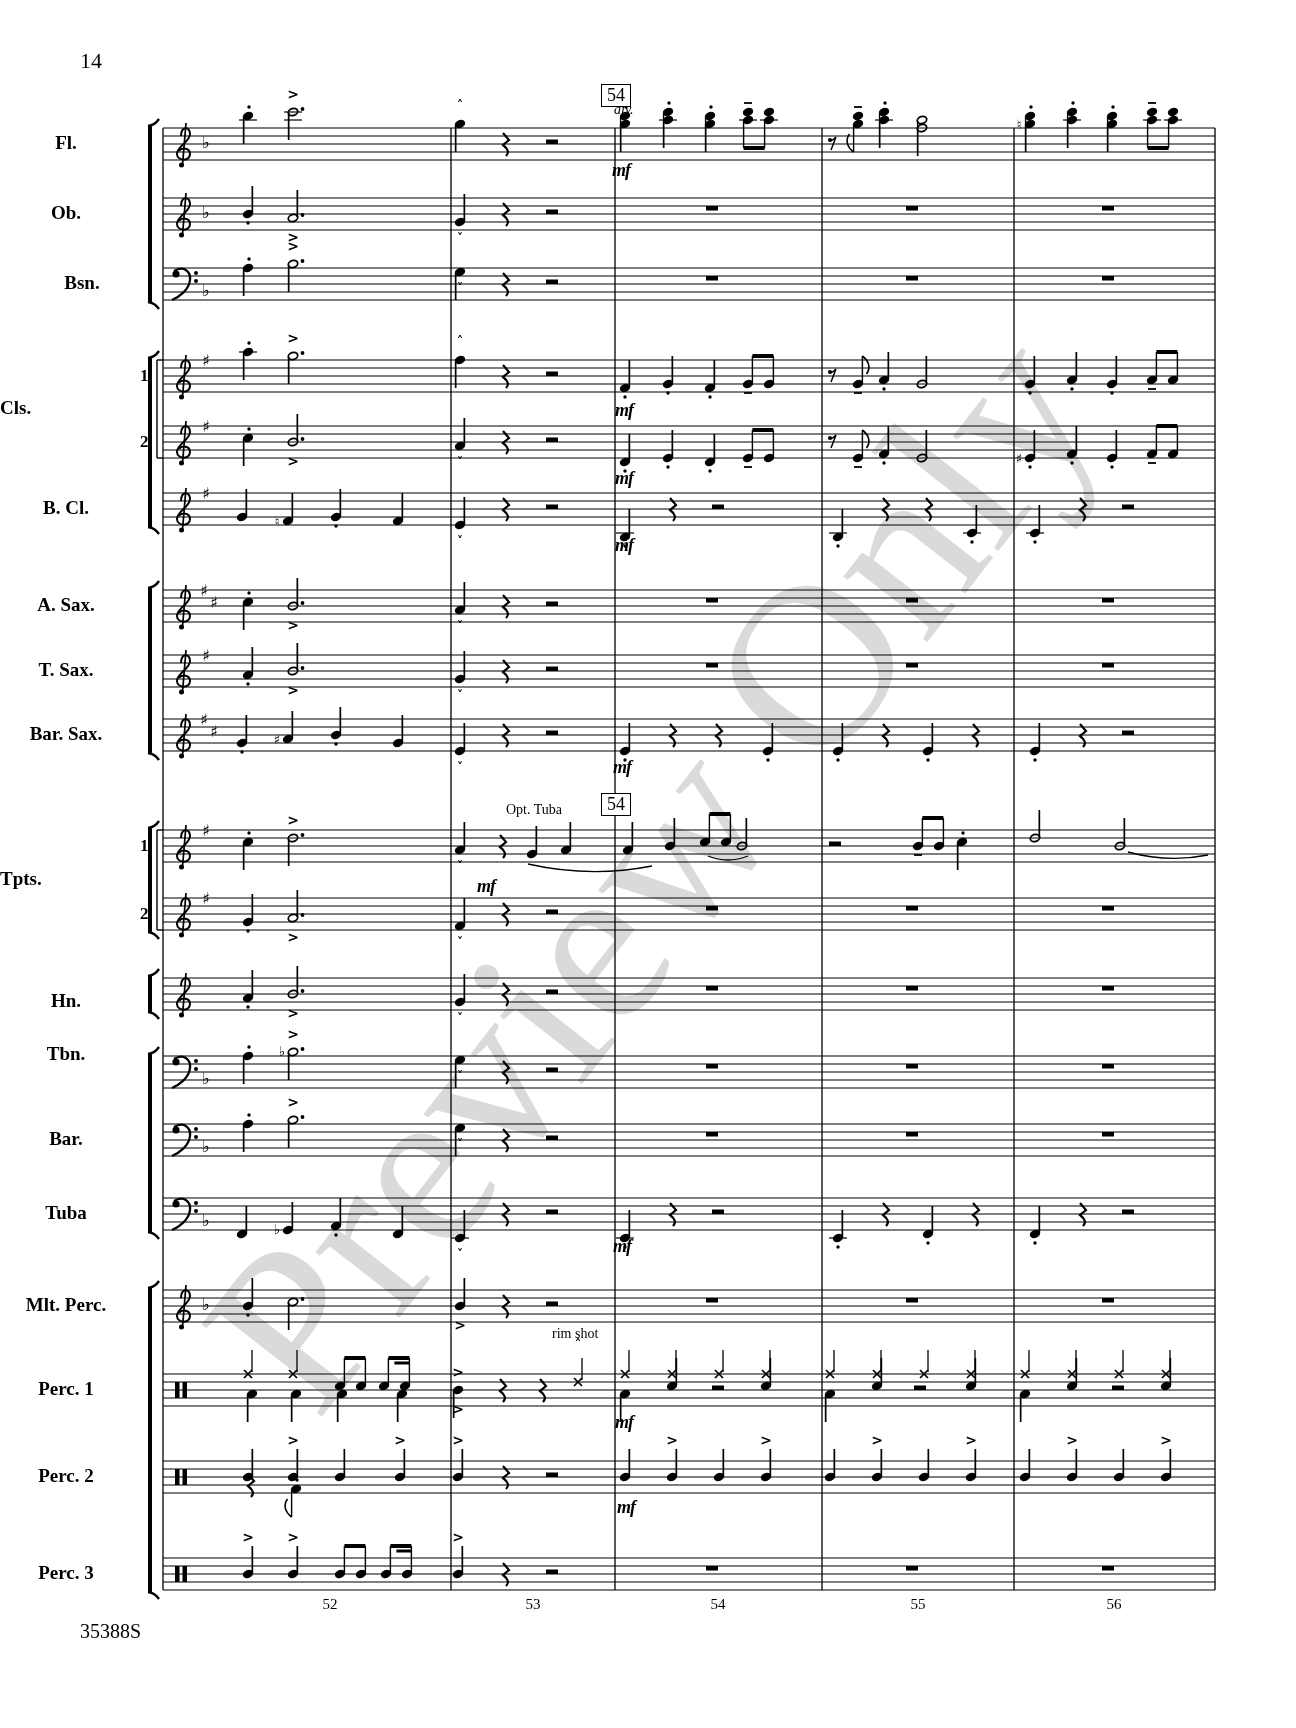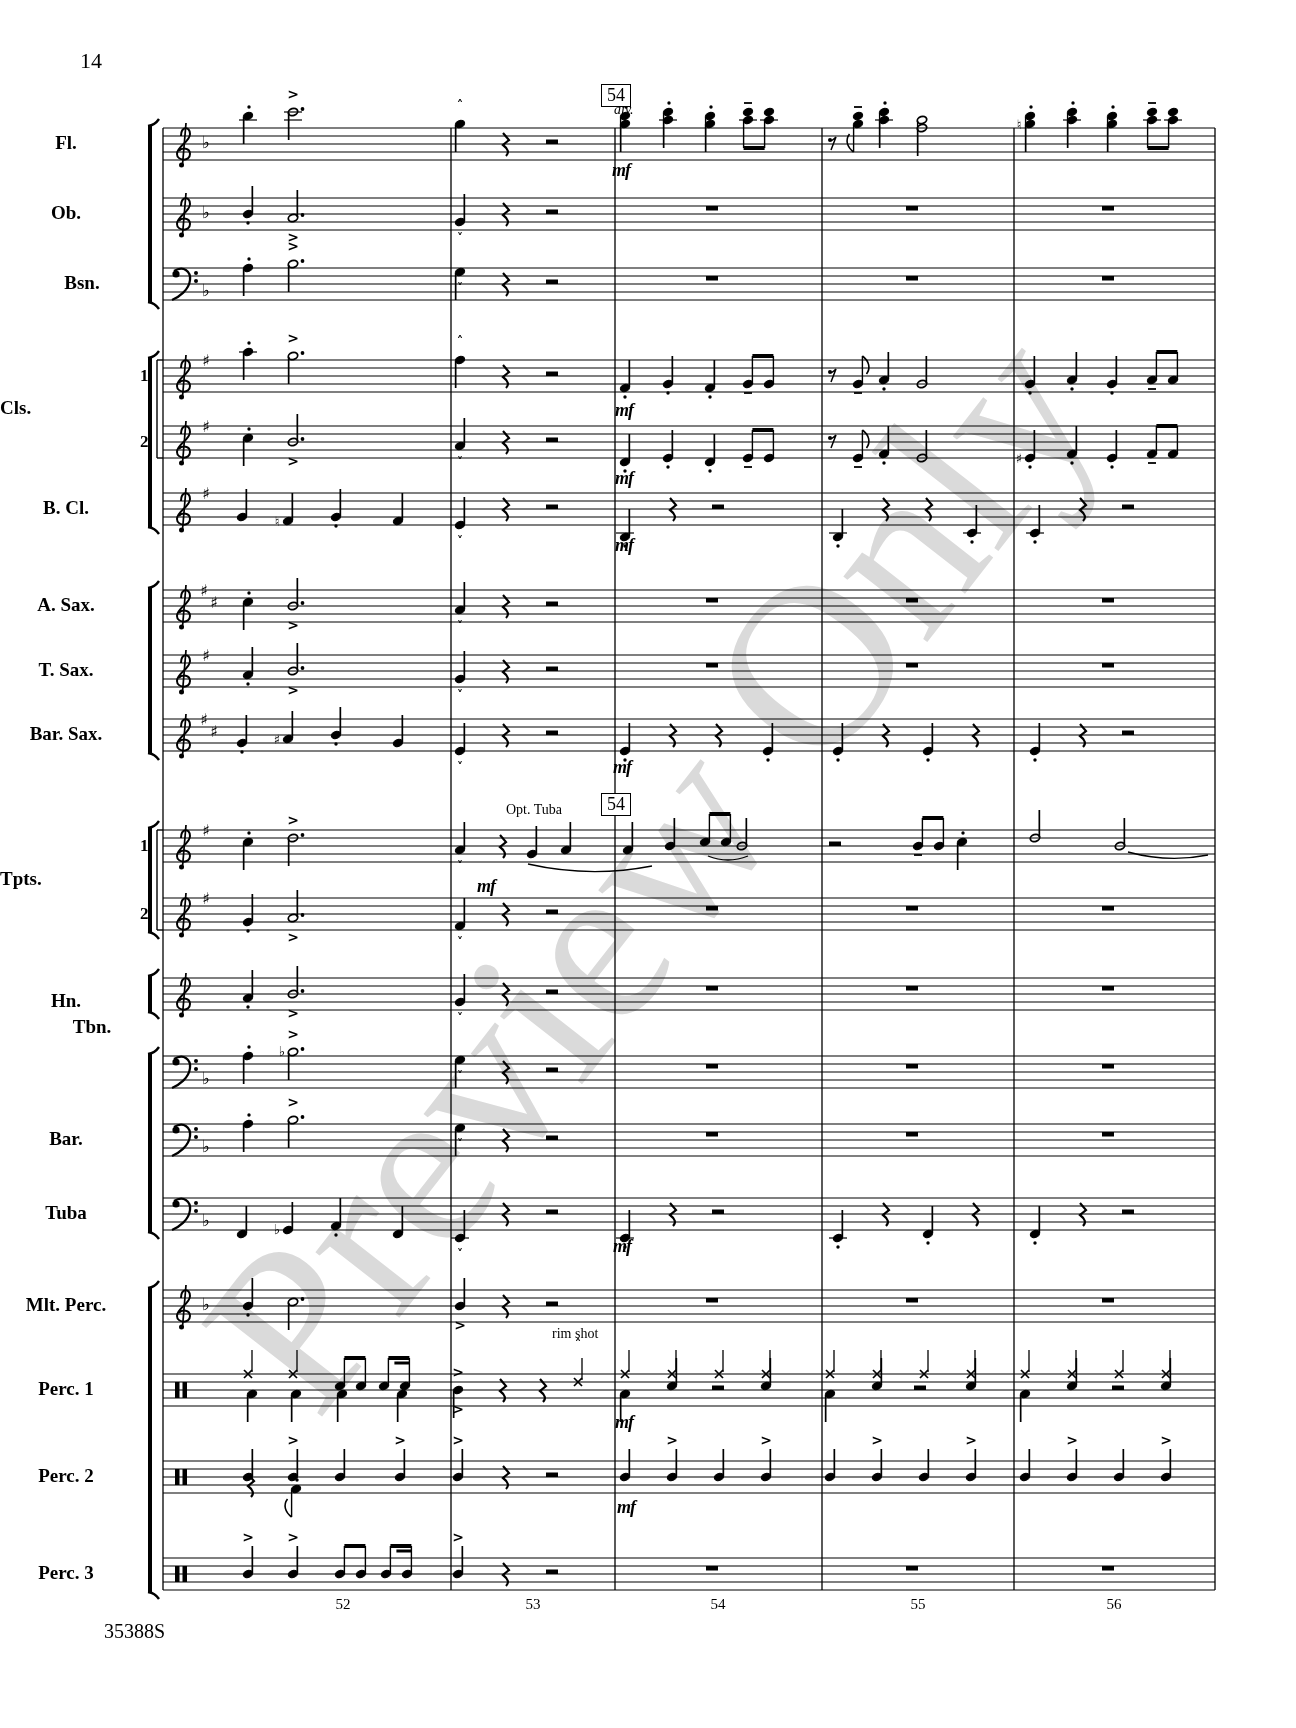--- a/index.html
+++ b/index.html
@@ -1000,35 +1000,35 @@
       <rect x="546" y="1569.5" width="12" height="4.5" fill="#000000"></rect>
       <rect x="706" y="1566" width="12" height="4.5" fill="#000000"></rect>
       <rect x="906" y="1566" width="12" height="4.5" fill="#000000"></rect>
       <rect x="1102" y="1566" width="12" height="4.5" fill="#000000"></rect>
       <path d="M528,864 Q590,878 652,866" stroke="#000000" stroke-width="1.3" fill="none"></path>
       <path d="M708,856 Q728,864 748,856" stroke="#000000" stroke-width="1.3" fill="none"></path>
       <path d="M1128,852 Q1168,863 1208,855" stroke="#000000" stroke-width="1.3" fill="none"></path>
     </svg>
   <div class="textlayer">
     <div class="txt pagenum" style="left:80px;top:48px;">14</div>
-    <div class="txt catalog" style="left:80px;top:1620px;margin-left:24px;">35388S</div>
+    <div class="txt catalog" style="left:80px;top:1620px;">35388S</div>
     <div id="gen">
         <div class="txt ilabel" style="left: 0px; top: 132px;">Fl.</div>
         <div class="txt ilabel" style="left: 0px; top: 202px;">Ob.</div>
         <div class="txt ilabel" style="left: 0px; top: 272px; padding-left: 16px;">Bsn.</div>
         <div class="txt gnum" style="left: 140px; top: 366px;">1</div>
         <div class="txt gnum" style="left: 140px; top: 432px;">2</div>
         <div class="txt ilabel" style="left: 0px; top: 497px;">B. Cl.</div>
         <div class="txt ilabel" style="left: 0px; top: 594px;">A. Sax.</div>
         <div class="txt ilabel" style="left: 0px; top: 659px;">T. Sax.</div>
         <div class="txt ilabel" style="left: 0px; top: 723px;">Bar. Sax.</div>
         <div class="txt gnum" style="left: 140px; top: 836px;">1</div>
         <div class="txt gnum" style="left: 140px; top: 904px;">2</div>
         <div class="txt ilabel" style="left: 0px; top: 982px; margin-top: 8px;">Hn.</div>
-        <div class="txt ilabel" style="left: 0px; top: 1016px; padding-left: 26px;">Tbn.</div>
+        <div class="txt ilabel" style="left: 0px; top: 1043px;">Tbn.</div>
         <div class="txt ilabel" style="left: 0px; top: 1128px;">Bar.</div>
         <div class="txt ilabel" style="left: 0px; top: 1202px;">Tuba</div>
         <div class="txt ilabel" style="left: 0px; top: 1294px;">Mlt. Perc.</div>
         <div class="txt ilabel" style="left: 0px; top: 1378px;">Perc. 1</div>
         <div class="txt ilabel" style="left: 0px; top: 1465px;">Perc. 2</div>
         <div class="txt ilabel" style="left: 0px; top: 1562px;">Perc. 3</div>
         <div class="txt glabel" style="left: 0px; top: 397px;">Cls.</div>
         <div class="txt glabel" style="left: 0px; top: 868px;">Tpts.</div>
         <div class="txt dyn" style="left: 612px; top: 160px;">mf</div>
         <div class="txt dyn" style="left: 615px; top: 400px;">mf</div>
@@ -1037,20 +1037,20 @@
         <div class="txt dyn" style="left: 613px; top: 757px;">mf</div>
         <div class="txt dyn" style="left: 477px; top: 876px;">mf</div>
         <div class="txt dyn" style="left: 613px; top: 1236px;">mf</div>
         <div class="txt dyn" style="left: 615px; top: 1412px;">mf</div>
         <div class="txt dyn" style="left: 617px; top: 1497px;">mf</div>
         <div class="txt ann italic" style="left: 614px; top: 102px;">div.</div>
         <div class="txt ann " style="left: 506px; top: 802px;">Opt. Tuba</div>
         <div class="txt ann " style="left: 552px; top: 1326px;">rim shot</div>
         <div class="txt rehearsal" style="left: 601px; top: 84px;">54</div>
         <div class="txt rehearsal" style="left: 601px; top: 793px;">54</div>
-        <div class="txt mnum" style="left: 343px; top: 1596px;">52</div>
+        <div class="txt mnum" style="left: 330px; top: 1596px;">52</div>
         <div class="txt mnum" style="left: 533px; top: 1596px;">53</div>
         <div class="txt mnum" style="left: 718px; top: 1596px;">54</div>
         <div class="txt mnum" style="left: 918px; top: 1596px;">55</div>
         <div class="txt mnum" style="left: 1114px; top: 1596px; text-align: right;">56</div>
       </div>
   </div>
 </div>
 
 </body></html>

